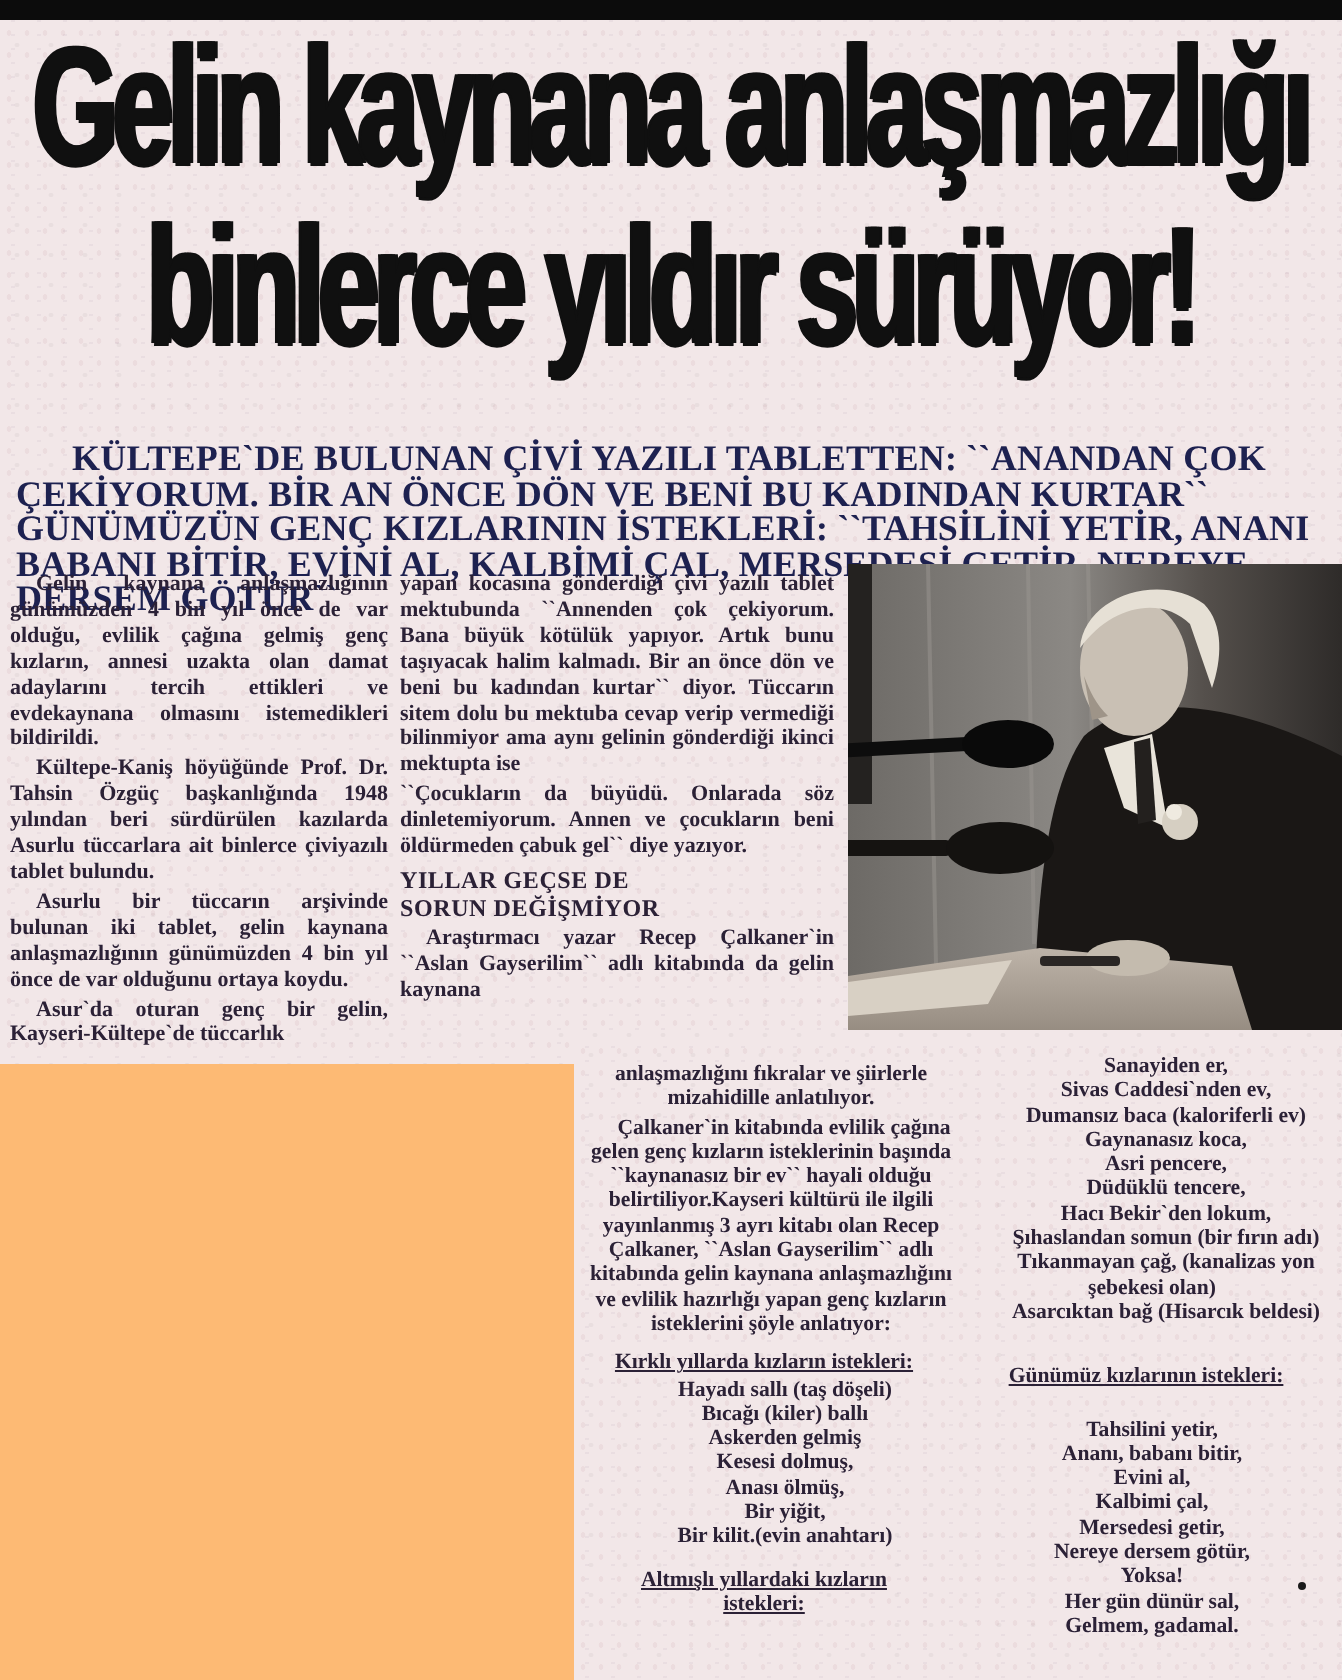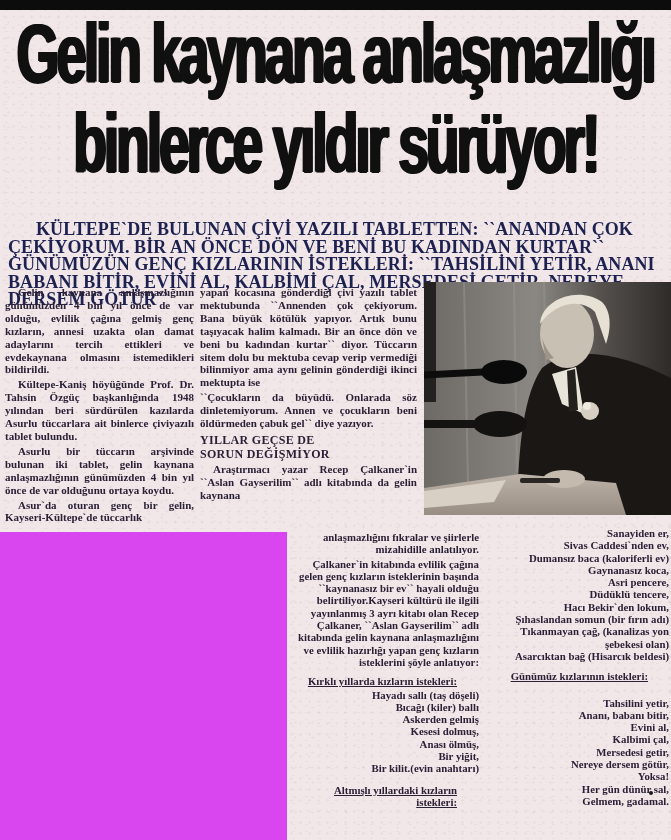--- a/index.html
+++ b/index.html
@@ -4,21 +4,21 @@
 <style>
   :root{
     --paper:#f2e7e8;
     --ink:#2b2136;
     --navy:#1d2150;
     --headline:#101010;
   }
   html,body{margin:0;padding:0;background:#ffffff;}
   .page{
     position:relative;width:671px;height:840px;overflow:hidden;
-    background:#d946ef;
+    background:#fdba74;
     font-family:"Liberation Serif", serif;
     text-decoration:underline;
   }
   .paper{
     position:absolute;
     background-color:var(--paper);
     background-image:
       radial-gradient(rgba(150,70,85,.07) 1px, transparent 1.3px),
       radial-gradient(rgba(70,50,100,.05) 1px, transparent 1.2px),
       radial-gradient(rgba(0,0,0,.04) 1px, transparent 1.4px);
@@ -61,21 +61,21 @@
     margin:3px 0 2px 0;text-align:left;font-size:12px;line-height:14px;
     letter-spacing:.3px;
   }
   .photo-frame{
     position:absolute;left:424px;top:282px;width:247px;height:233px;
     background:#777;overflow:hidden;
   }
   .photo-frame svg{display:block;width:247px;height:233px;}
   .bcol{
     position:absolute;color:var(--ink);
-    font-weight:bold;font-size:10.8px;line-height:12.3px;text-align:right;
+    font-weight:bold;font-size:10.8px;line-height:12.3px;text-align:center;
   }
   .bcolA{left:292px;top:531px;width:187px;}
   .bcolB{left:483px;top:527px;width:186px;}
   .bcol p{margin:0 0 2px 0;text-indent:13px;}
   .bcol p.noindent{text-indent:0;}
   .list-heading{
     display:block;margin:9px 0 1px 15px;width:150px;
     text-decoration:underline;font-weight:bold;
   }
   .list-heading.first{margin-top:7px;}
@@ -175,21 +175,21 @@
       <li>Sivas Caddesi`nden ev,</li>
       <li>Dumansız baca (kaloriferli ev)</li>
       <li>Gaynanasız koca,</li>
       <li>Asri pencere,</li>
       <li>Düdüklü tencere,</li>
       <li>Hacı Bekir`den lokum,</li>
       <li>Şıhaslandan somun (bir fırın adı)</li>
       <li>Tıkanmayan çağ, (kanalizas yon şebekesi olan)</li>
       <li>Asarcıktan bağ (Hisarcık beldesi)</li>
     </ul>
-    <span class="list-heading" style="margin-top:8px">Günümüz kızlarının istekleri:</span>
+    <span class="list-heading" style="margin-top:20px">Günümüz kızlarının istekleri:</span>
     <ul class="plain noind" style="margin-top:14px">
       <li style="text-indent:0">Tahsilini yetir,</li>
       <li style="text-indent:0">Ananı, babanı bitir,</li>
       <li style="text-indent:0">Evini al,</li>
       <li style="text-indent:0">Kalbimi çal,</li>
       <li style="text-indent:0">Mersedesi getir,</li>
       <li style="text-indent:0">Nereye dersem götür,</li>
       <li style="text-indent:0">Yoksa!</li>
       <li style="text-indent:0">Her gün dünür sal,</li>
       <li style="text-indent:0">Gelmem, gadamal.</li>

